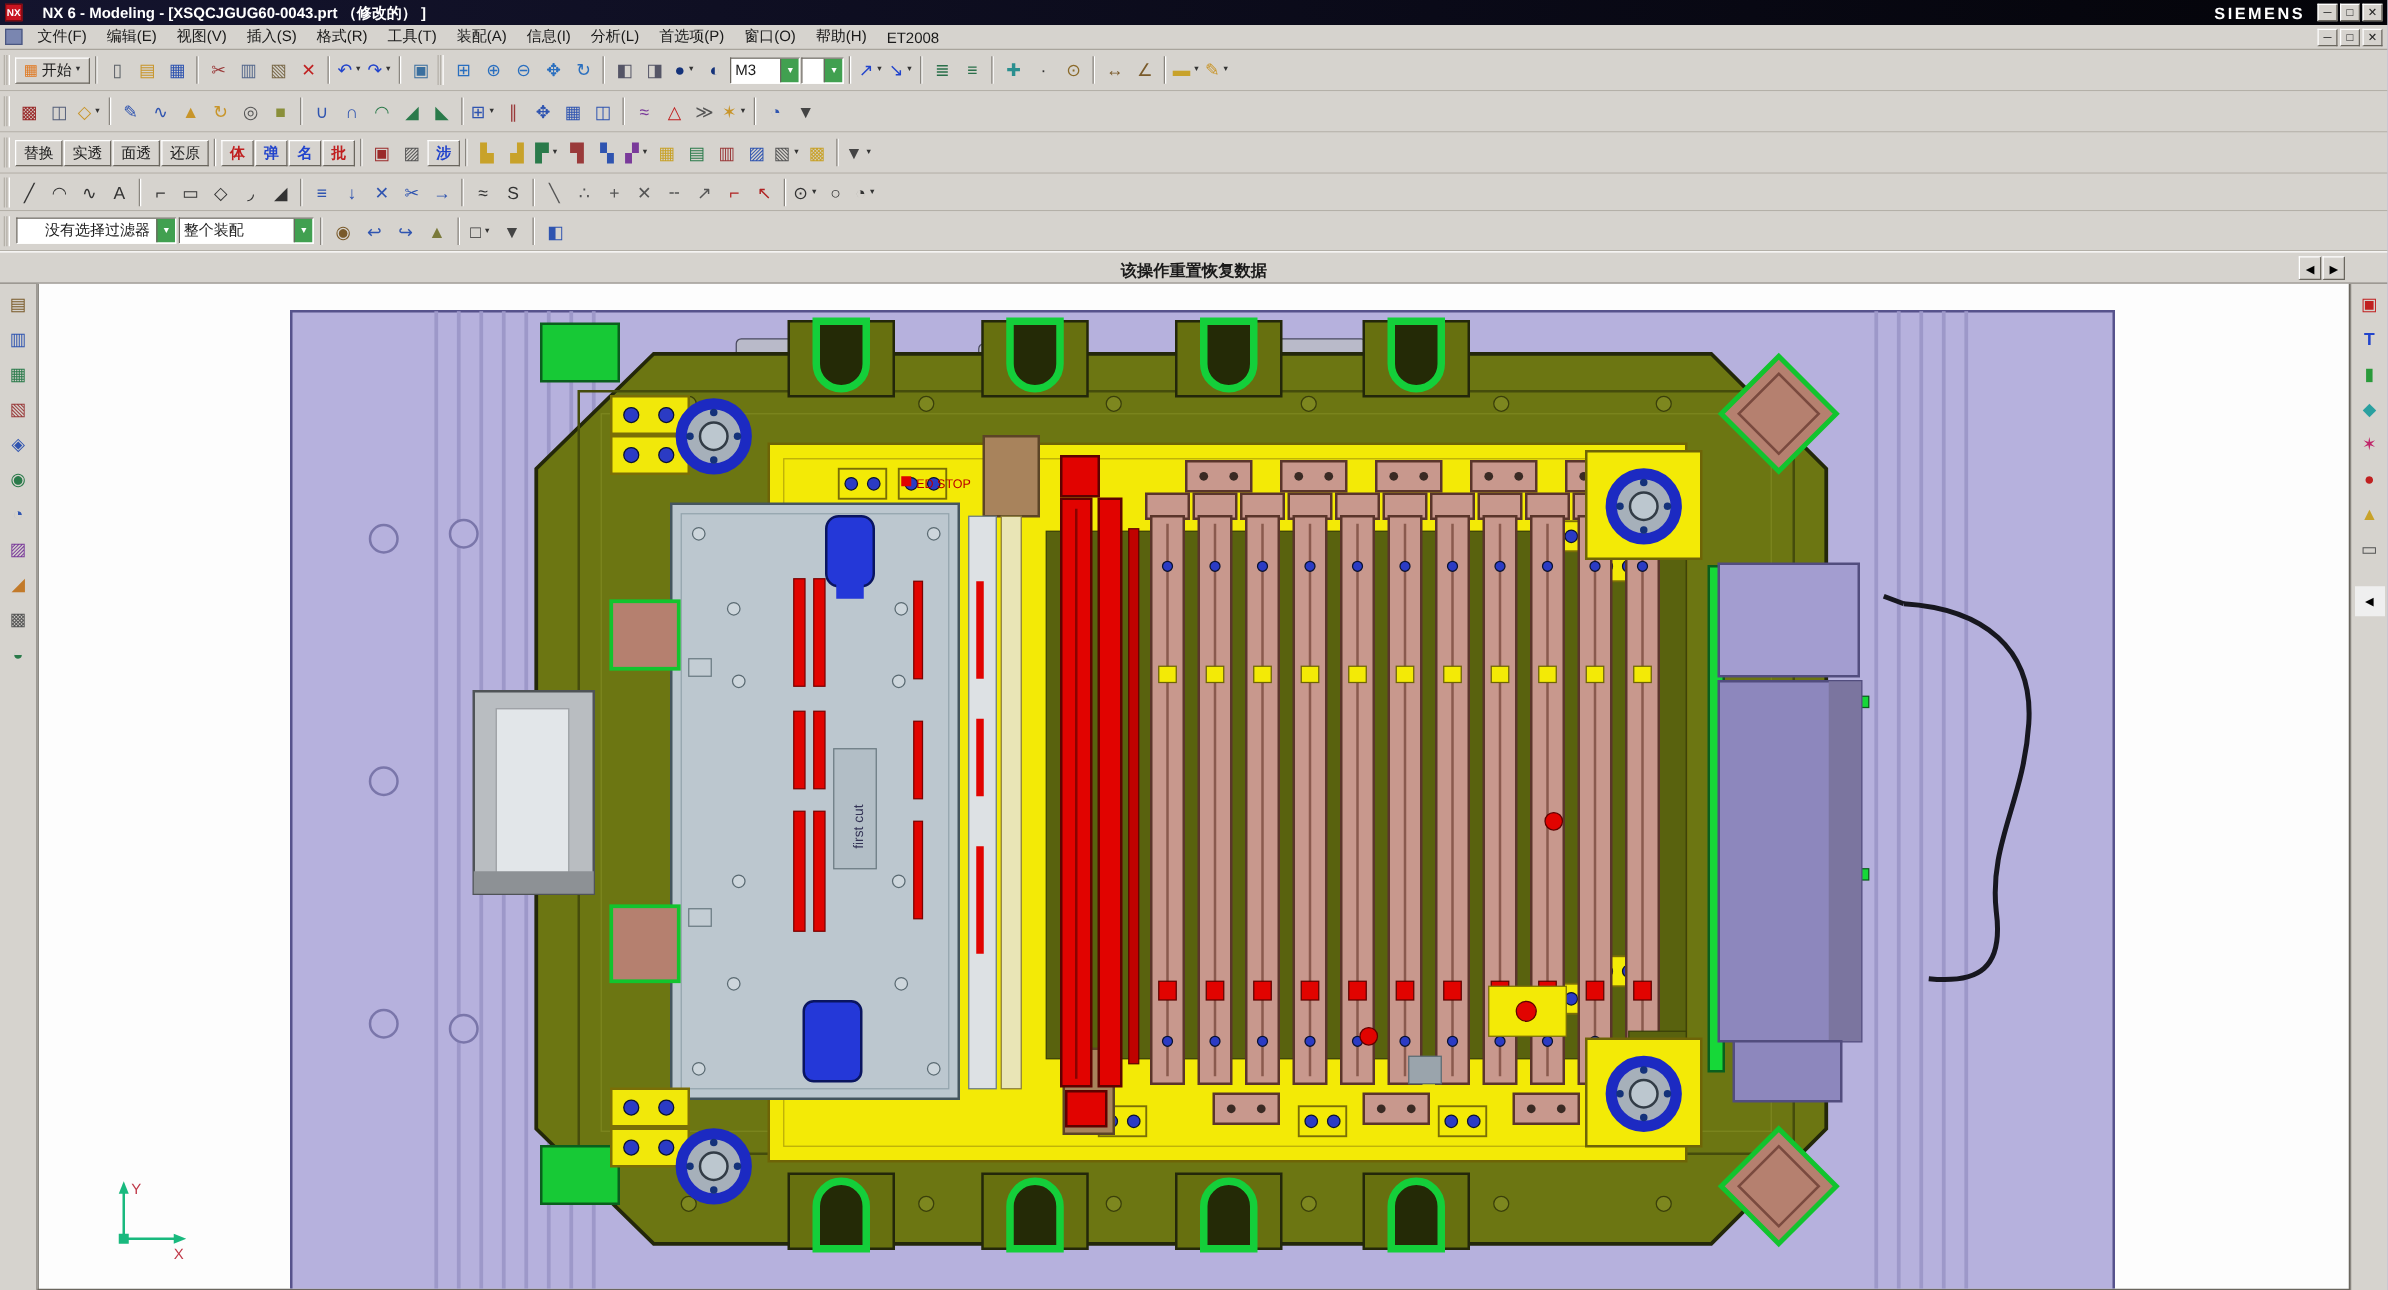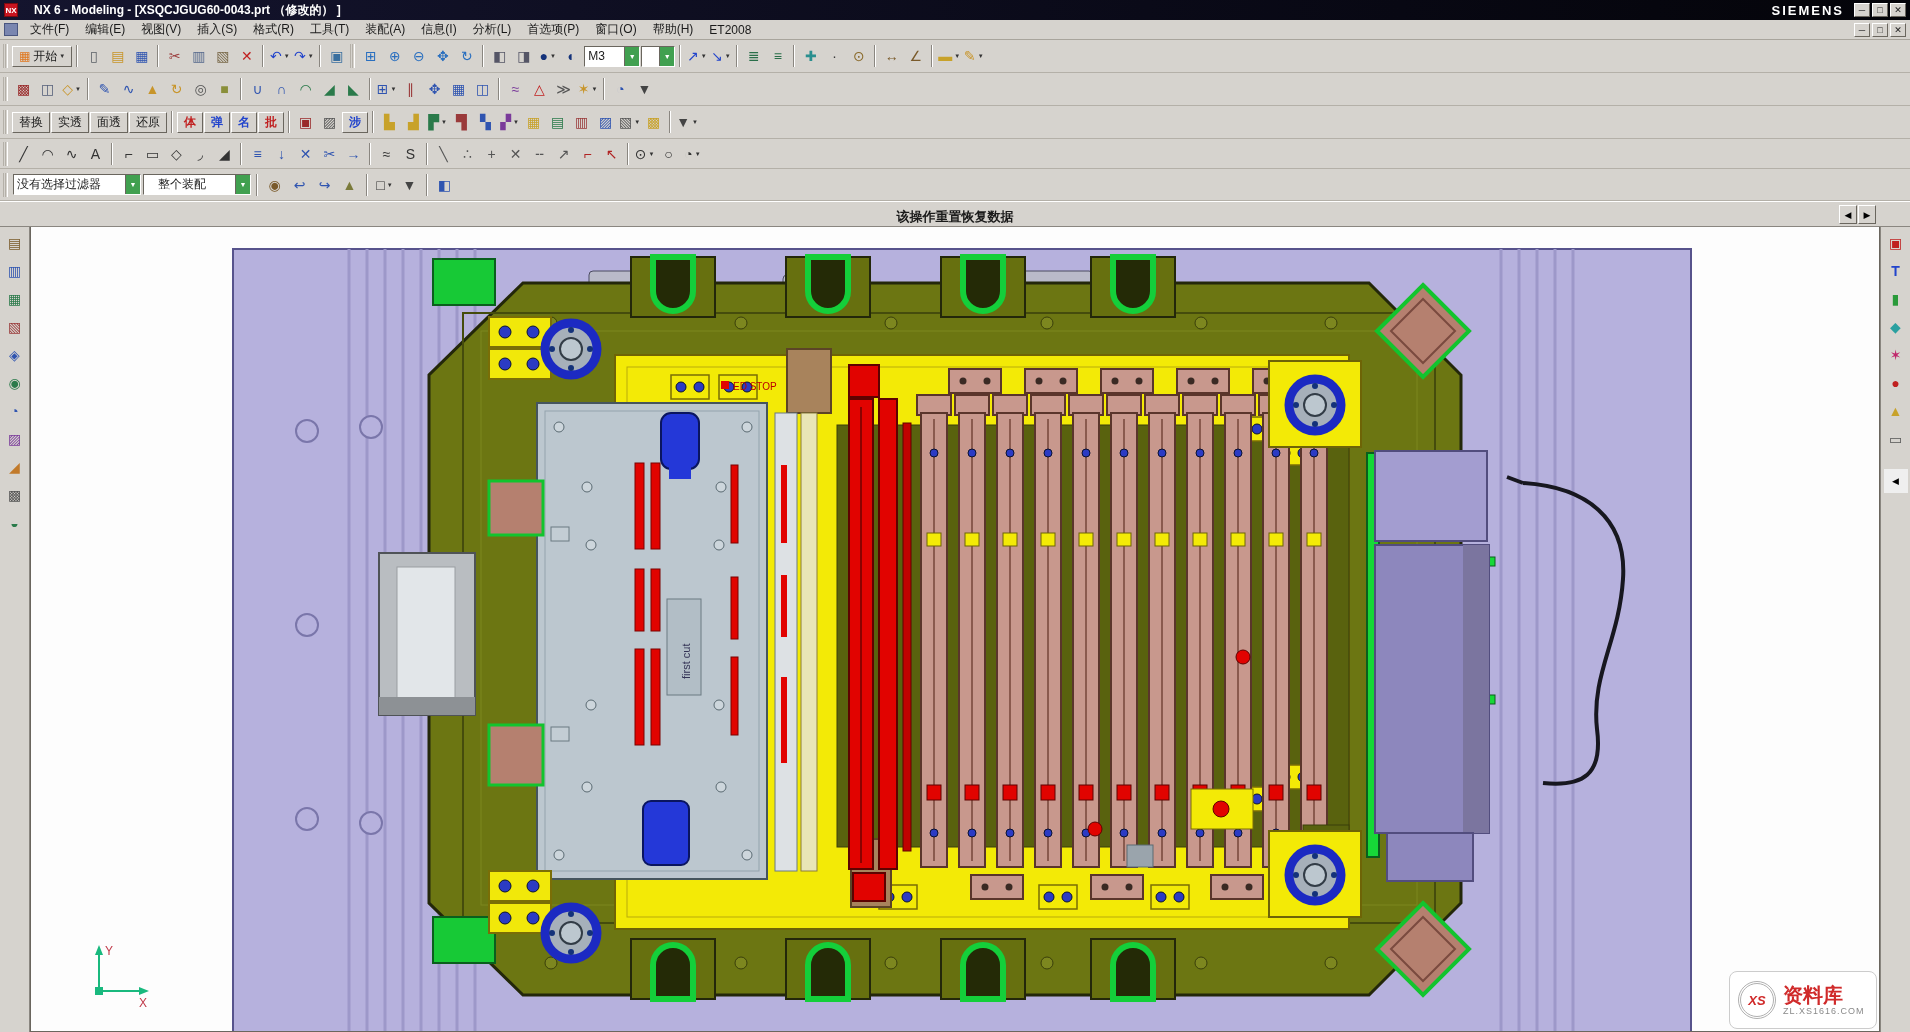--- a/index.html
+++ b/index.html
@@ -481,25 +481,25 @@
         <span class="tb-glyph" style="color: rgb(51, 51, 51);">○</span>
       </span>
       <span class="tb-btn" title="arc-3pt-button">
         <span class="tb-glyph" style="color: rgb(51, 51, 51);">◔</span>
         <span class="tb-caret">▼</span>
       </span>
     </div>
 
   <div class="selbar">
       <span class="tb-grip"></span>
-      <span class="tb-combo" style="width: 128px;">
+      <span class="tb-combo" style="width: 128px; padding-left: 19px;">
         <span class="combo-val">没有选择过滤器</span>
         <span class="combo-btn">▼</span>
       </span>
-      <span class="tb-combo" style="width: 108px; padding-left: 11px;">
+      <span class="tb-combo" style="width: 108px;">
         <span class="combo-val">整个装配</span>
         <span class="combo-btn">▼</span>
       </span>
       <span class="tb-sep"></span>
       <span class="tb-btn" title="snap-enable-button">
         <span class="tb-glyph" style="color: rgb(122, 90, 42);">◉</span>
       </span>
       <span class="tb-btn" title="previous-selection-button">
         <span class="tb-glyph" style="color: rgb(47, 84, 176);">↩</span>
       </span>
@@ -813,29 +813,20 @@
           <line x1="10" y1="48" x2="10" y2="8" stroke="#19b97e" stroke-width="2"></line>
           <polygon points="10,2 6,12 14,12" fill="#19b97e"></polygon>
           <line x1="10" y1="48" x2="54" y2="48" stroke="#19b97e" stroke-width="2"></line>
           <polygon points="60,48 50,44 50,52" fill="#19b97e"></polygon>
           <rect x="6" y="44" width="8" height="8" fill="#19b97e"></rect>
           <text x="16" y="12" font-size="12" fill="#c03a4a">Y</text>
           <text x="50" y="64" font-size="12" fill="#c03a4a">X</text>
         </g>
       </svg>
 
-      <div class="watermark">
-        <div class="wm-circle">
-            <span>XS</span>
-          </div>
-        <div class="wm-text">
-          <div class="wm-title">资料库</div>
-          <div class="wm-url">ZL.XS1616.COM</div>
-        </div>
-      </div>
     </div>
 
     <div class="resbar right">
       <span style="display:flex;flex-direction:column;gap:4px;align-items:center;">
           <span class="tb-btn" title="key-navigator-tab">
             <span class="tb-glyph" style="color: rgb(192, 32, 32);">▣</span>
           </span>
           <span class="tb-btn" title="text-tool-tab">
             <span class="tb-glyph" style="color: rgb(34, 68, 204); font-weight: bold;">T</span>
           </span>

